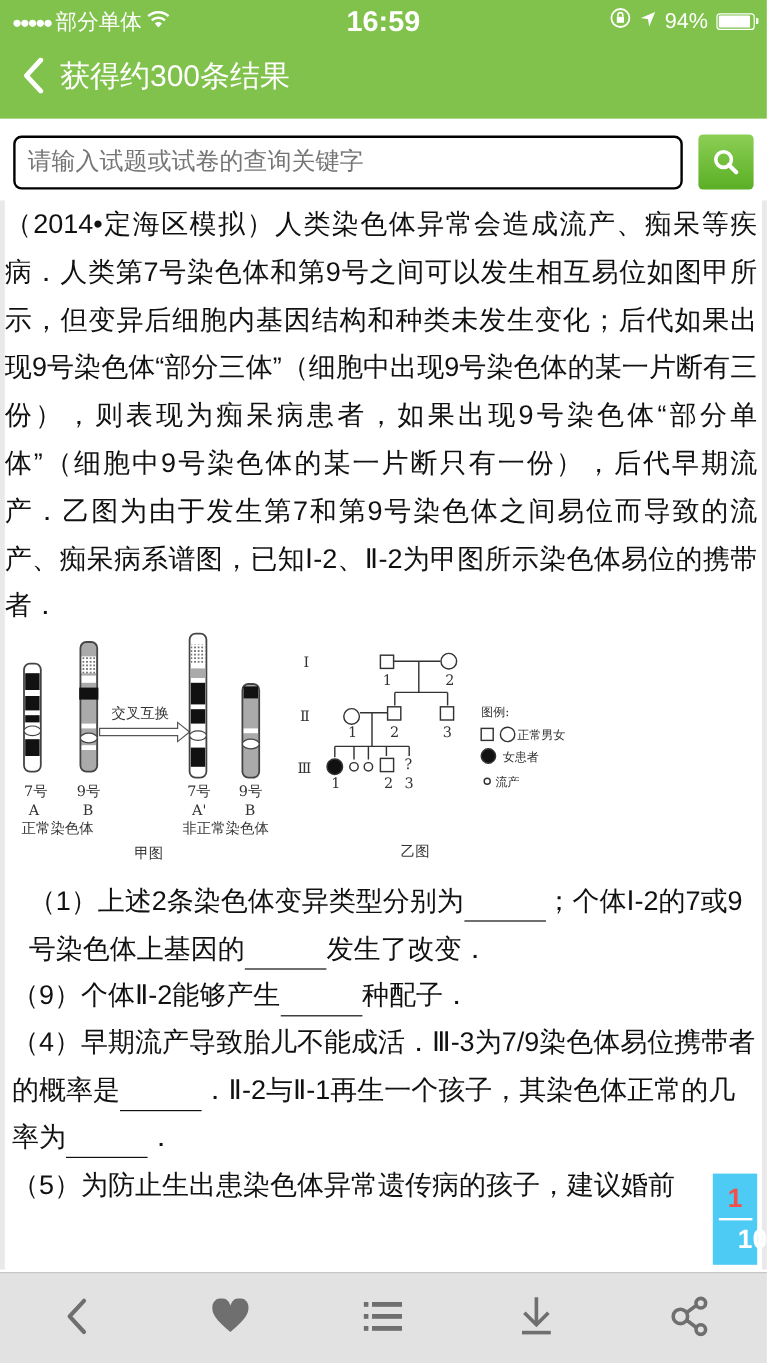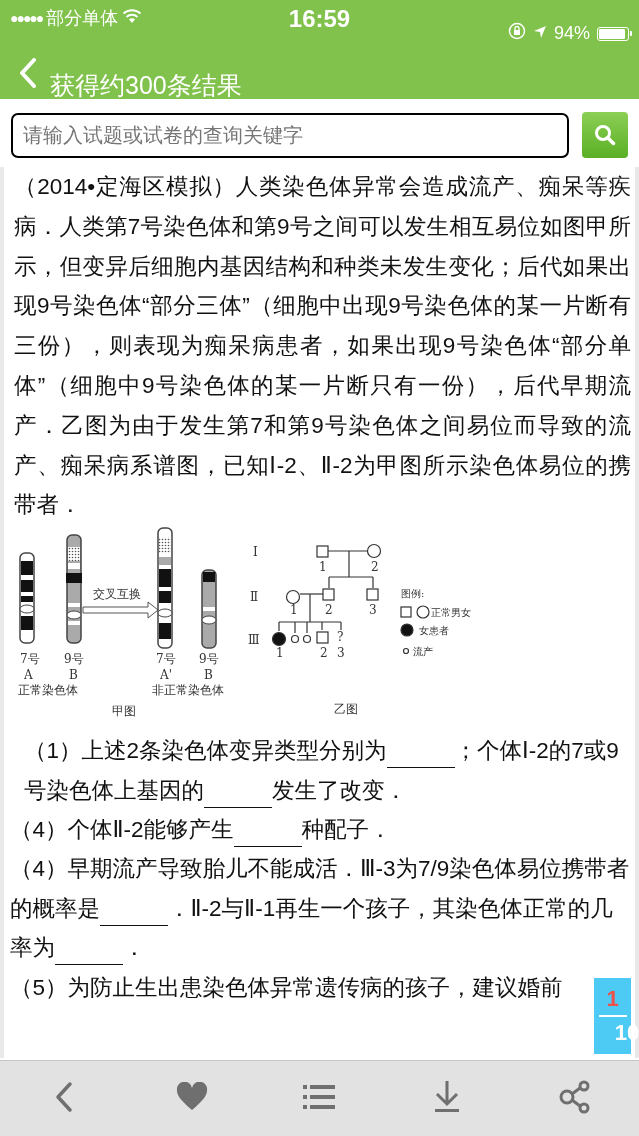--- a/index.html
+++ b/index.html
@@ -2,32 +2,32 @@
 <html><head>
 <meta charset="utf-8">
 <style>
   * { box-sizing: border-box; margin: 0; padding: 0; }
   html, body { width: 639px; height: 1136px; overflow: hidden; background: #ffffff; font-family: "Liberation Sans", "DejaVu Sans", sans-serif; }
   .header { position: absolute; left: 0; top: 0; width: 639px; height: 99px; background: #80c24b; color: #fff; }
   .status { position: absolute; top: 0; left: 0; width: 639px; height: 34px; font-size: 18px; }
   .status .carrier { position: absolute; left: 10px; top: 6px; display: flex; align-items: center; gap: 4px; }
   .status .dots { letter-spacing: -2px; font-size: 14px; }
   .status .time { position: absolute; left: 0; width: 639px; top: 5px; text-align: center; font-size: 24px; font-weight: bold; }
-  .status .right { position: absolute; right: 10px; top: 6px; display: flex; align-items: center; gap: 7px; font-size: 18px; margin-top: 16px; }
+  .status .right { position: absolute; right: 10px; top: 6px; display: flex; align-items: center; gap: 7px; font-size: 18px; }
   .battery { width: 32px; height: 14px; border: 1.5px solid #fff; border-radius: 3px; position: relative; padding: 1px; }
   .battery .fill { width: 93%; height: 100%; background: #fff; border-radius: 1px; }
   .battery::after { content: ""; position: absolute; right: -4px; top: 3px; width: 2px; height: 5px; background: #fff; border-radius: 0 1px 1px 0; }
-  .navbar { position: absolute; top: 44px; left: 0; width: 639px; height: 58px; display: flex; align-items: flex-end; }
+  .navbar { position: absolute; top: 34px; left: 0; width: 639px; height: 58px; display: flex; align-items: center; }
   .nav-back { width: 44px; height: 58px; display: flex; align-items: center; justify-content: center; margin-left: 6px; }
   .nav-title { font-size: 25px; color: #fff; }
   .searchbar { position: absolute; top: 99px; left: 0; width: 639px; height: 68px; background: #fff; }
   .search-input { position: absolute; left: 11px; top: 14px; width: 558px; height: 45px; border: 2px solid #000000; border-radius: 7px; background: #fff; font-size: 20px; color: #999; padding: 0 10px; display: flex; align-items: center; font-family: "Liberation Sans", "DejaVu Sans", sans-serif; }
   .search-btn { position: absolute; left: 582px; top: 13px; width: 46px; height: 46px; border-radius: 4px; background: linear-gradient(#8ccf55, #5aaf25); display: flex; align-items: center; justify-content: center; }
   .content { position: absolute; top: 167px; left: 0; width: 639px; height: 891px; overflow: hidden; border-left: 4px solid #e9e9e9; border-right: 4px solid #e9e9e9; }
-  .para { font-size: 22.5px; line-height: 39.8px; color: #111; padding: 0 4px 0 10px; text-align: justify; }
+  .para { font-size: 22.5px; line-height: 39.8px; color: #111; padding: 0 4px 0 0; text-align: justify; }
   .blank { display: inline-block; width: 68px; border-bottom: 1.5px solid #111; height: 30px; vertical-align: -10px; }
   .figure { height: 196px; position: relative; margin: 8px 0 0 0; }
   .q { font-size: 22.5px; line-height: 39.4px; color: #111; padding: 0 4px 0 6px; }
   .q-first { margin-top: 2px; padding-left: 20px; }
   .page-indicator { position: absolute; left: 594px; top: 978px; width: 37px; height: 76px; background: #4ecbf4; display: flex; flex-direction: column; align-items: center; justify-content: center; font-weight: bold; }
   .page-indicator .cur { color: #f0504a; font-size: 22px; line-height: 26px; }
   .page-indicator .line { width: 28px; height: 2px; background: #fff; margin: 3px 0; }
   .page-indicator .tot { color: #fff; font-size: 22px; line-height: 26px; margin-left: 29px; }
   .toolbar { position: absolute; top: 1060px; left: 0; width: 639px; height: 76px; background: #e2e2e2; border-top: 1px solid #c6c6c6; display: flex; justify-content: space-around; align-items: center; padding-bottom: 4px; }
   .tool { width: 60px; height: 60px; display: flex; align-items: center; justify-content: center; }
@@ -198,21 +198,21 @@
         <text x="174" y="132" font-size="10">流产</text>
         <text x="95" y="190">乙图</text>
       </g>
     </svg>
   </div>
 
   <p class="q q-first">
     <span>（1）上述2条染色体变异类型分别为</span><span class="blank"></span><span>；个体Ⅰ-2的7或9号染色体上基因的</span><span class="blank"></span><span>发生了改变．</span>
   </p>
   <p class="q">
-    <span>（4）个体Ⅱ-2能够产生</span><span class="blank"></span><span>种配子．</span>
+    <span>（9）个体Ⅱ-2能够产生</span><span class="blank"></span><span>种配子．</span>
   </p>
   <p class="q">
     <span>（4）早期流产导致胎儿不能成活．Ⅲ-3为7/9染色体易位携带者的概率是</span><span class="blank"></span><span>．Ⅱ-2与Ⅱ-1再生一个孩子，其染色体正常的几率为</span><span class="blank"></span><span>．</span>
   </p>
   <p class="q">
     <span>（5）为防止生出患染色体异常遗传病的孩子，建议婚前</span>
   </p>
 </div>
 
 <div class="page-indicator">

